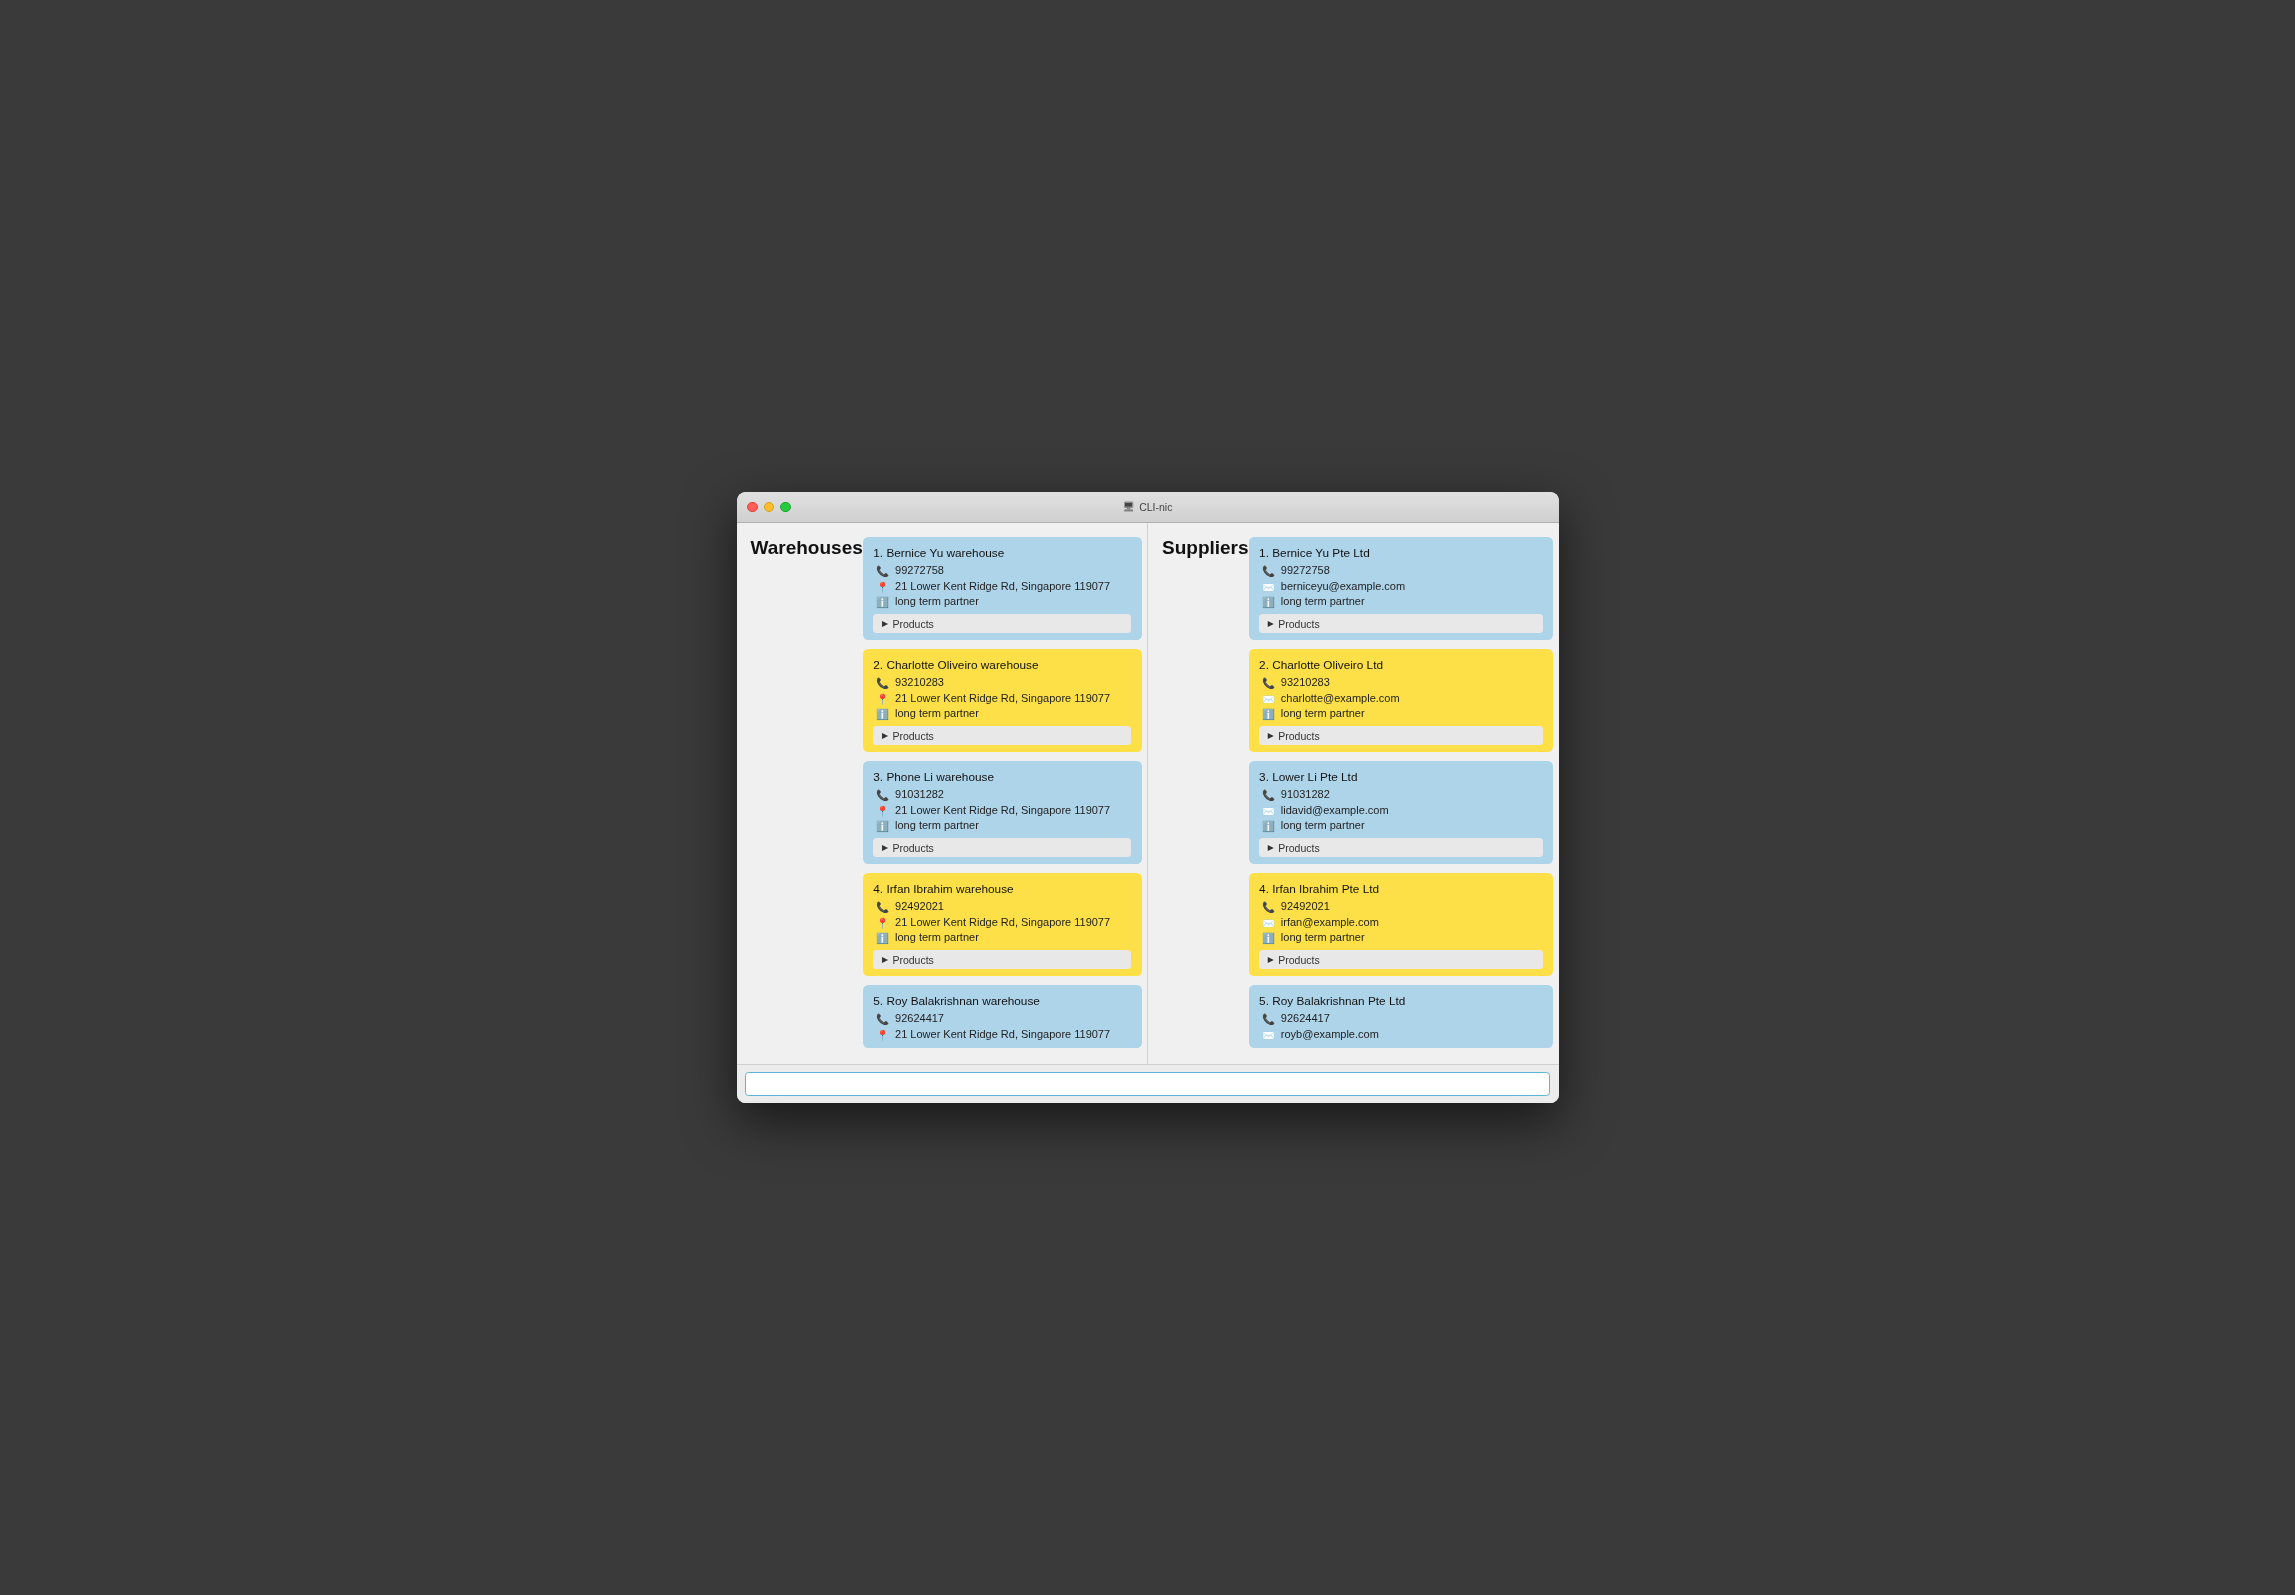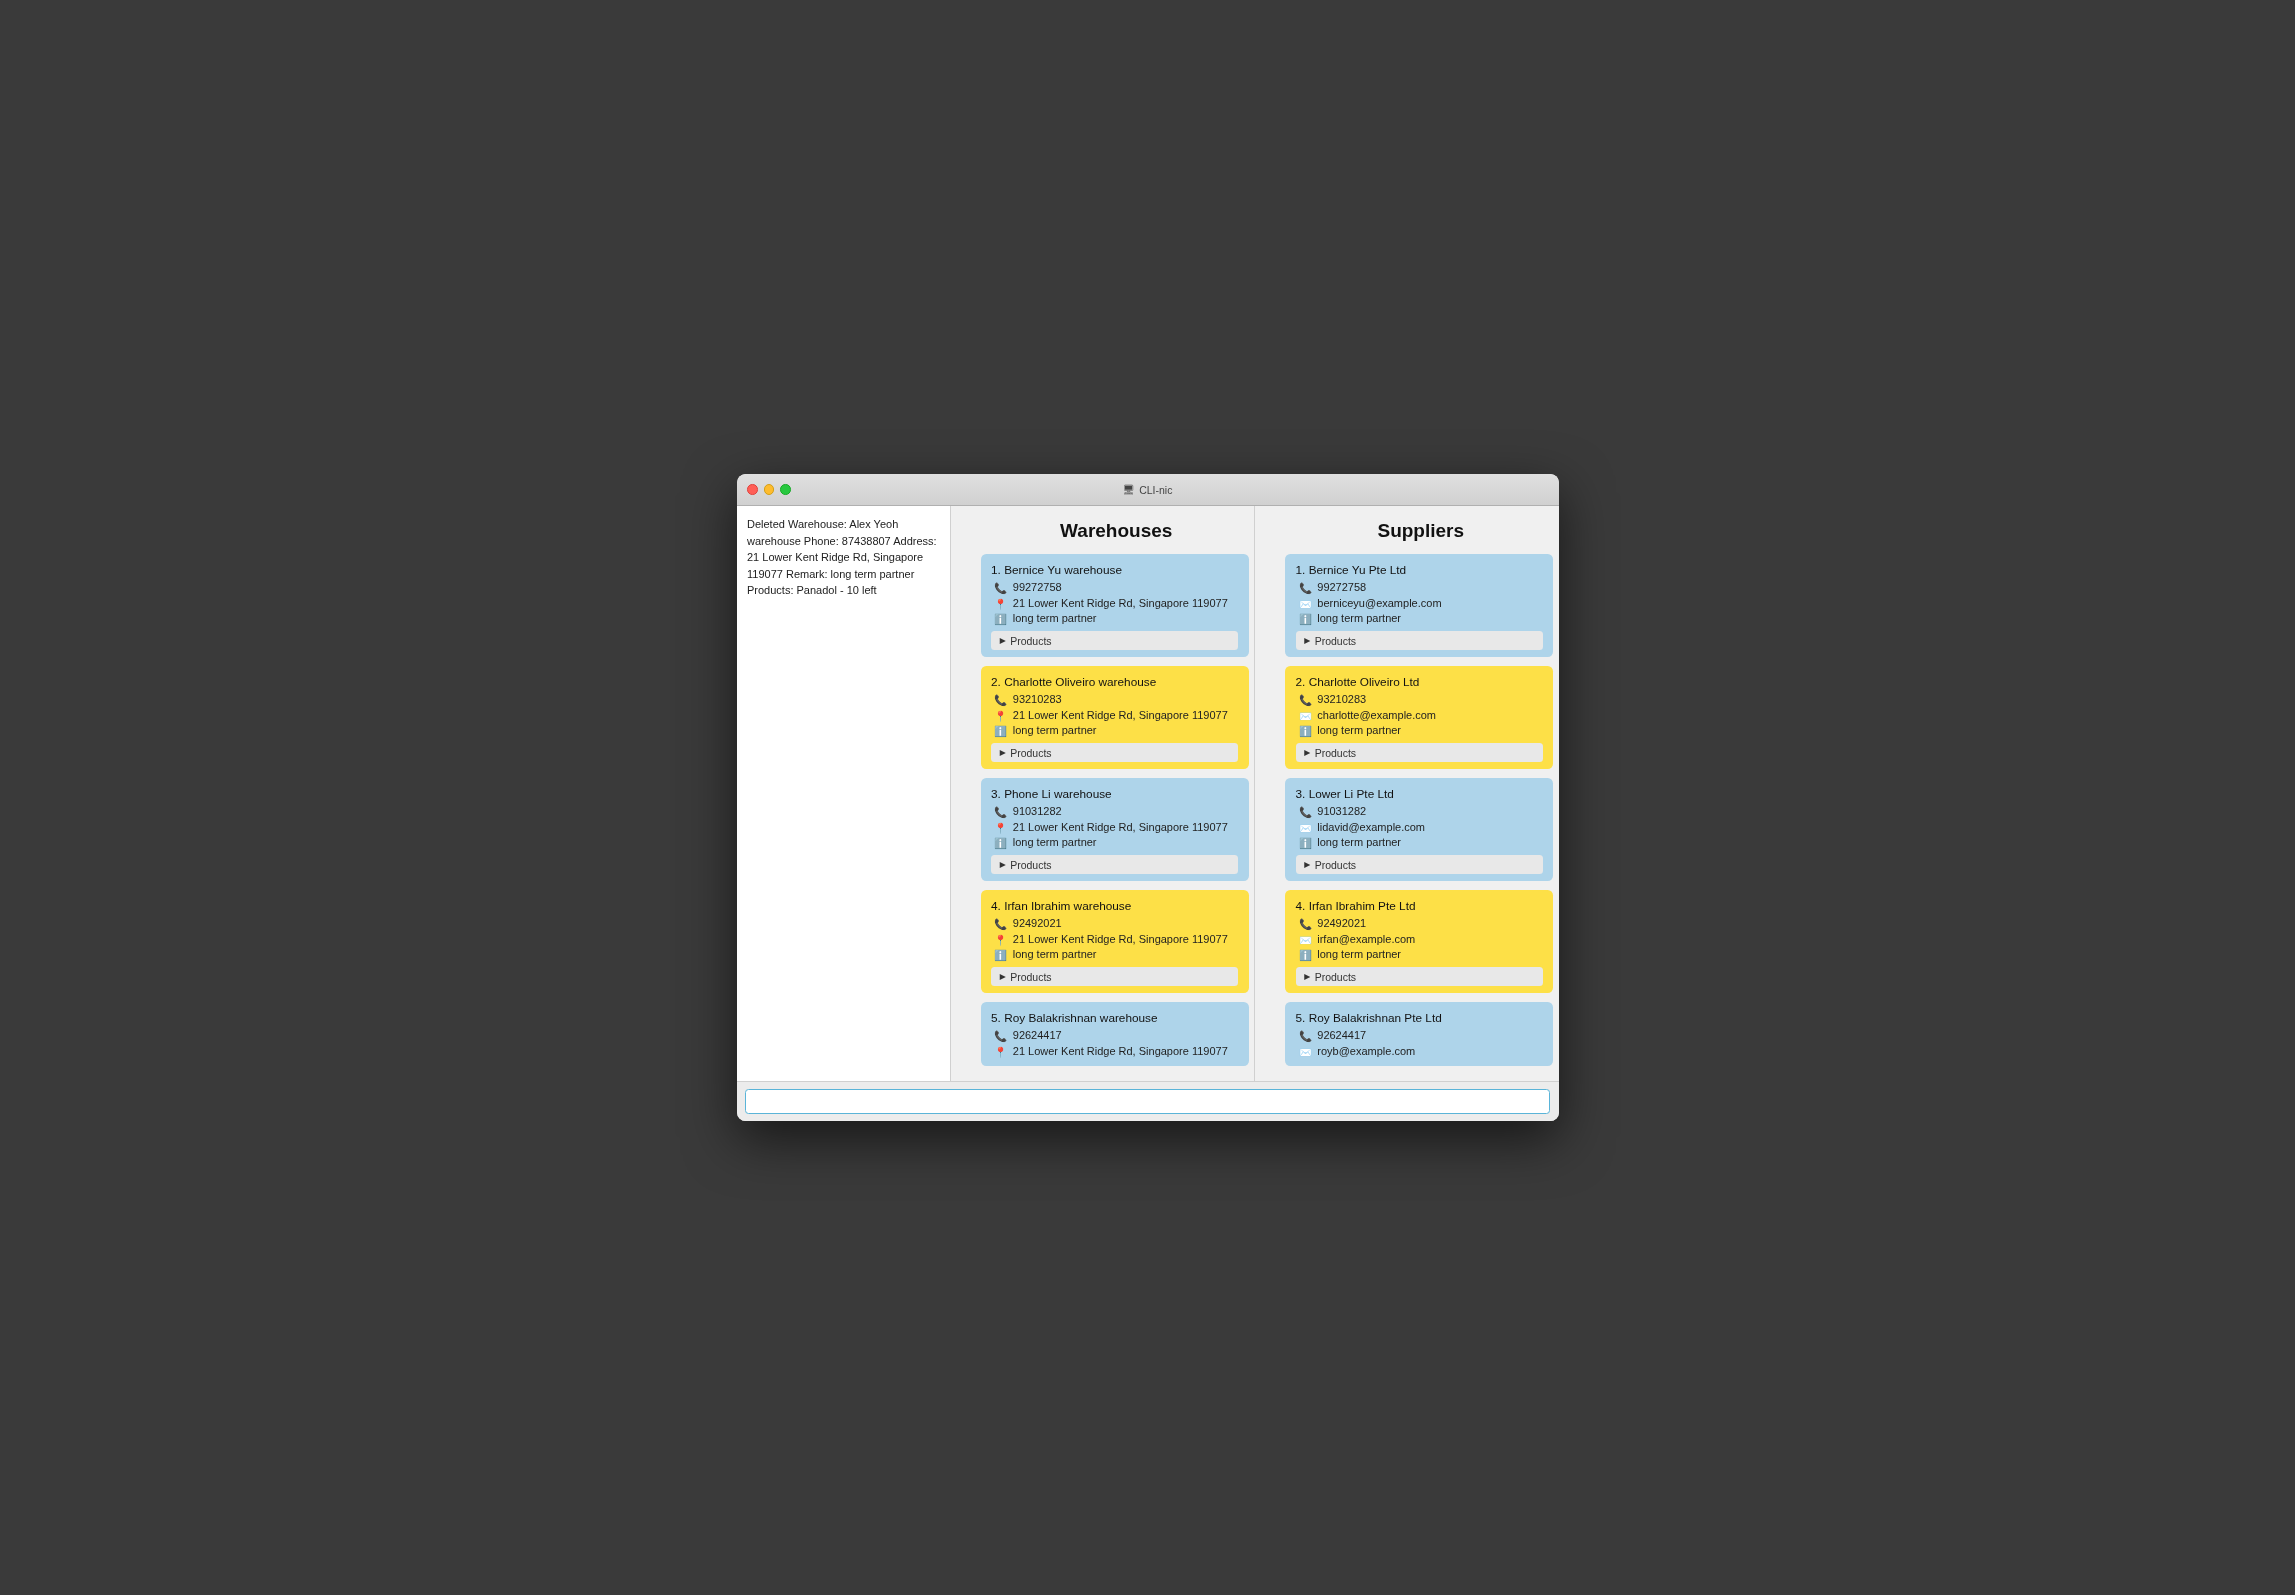--- a/index.html
+++ b/index.html
@@ -90,24 +90,23 @@
     .right-area {
       flex: 1;
       display: flex;
       background: #f0f0f0;
       padding: 0;
     }
     
     .column {
       flex: 1;
       display: flex;
-      flex-direction: column;
+      flex-direction: row;
       padding: 14px 2px 7px 14px;
       overflow: hidden;
-      margin-left: 16px;
     }
     .column:first-child {
       border-right: 0.9px solid #d0d0d0;
     }
     .column-title {
       font-size: 19px;
       font-weight: bold;
       text-align: center;
       margin-bottom: 12.2px;
       color: #111;
@@ -196,23 +195,20 @@
     </div>
     <div class="titlebar-title">
       <span class="titlebar-icon">🖥</span>
       <span>CLI-nic</span>
     </div>
   </div>
 
 
   <div class="main-content">
 
-    <div class="left-panel">
-      <span>Deleted Warehouse: Alex Yeoh warehouse Phone: 87438807 Address: 21 Lower Kent Ridge Rd, Singapore 119077 Remark: long term partner Products: Panadol - 10 left</span>
-    </div>
 
     <div class="right-area">
 
       <div class="column">
         <div class="column-title">Warehouses</div>
         <div class="column-scroll">
 
           <div class="card">
             <div class="card-header">
               <span>1.</span>&nbsp;<span>Bernice Yu warehouse</span>

